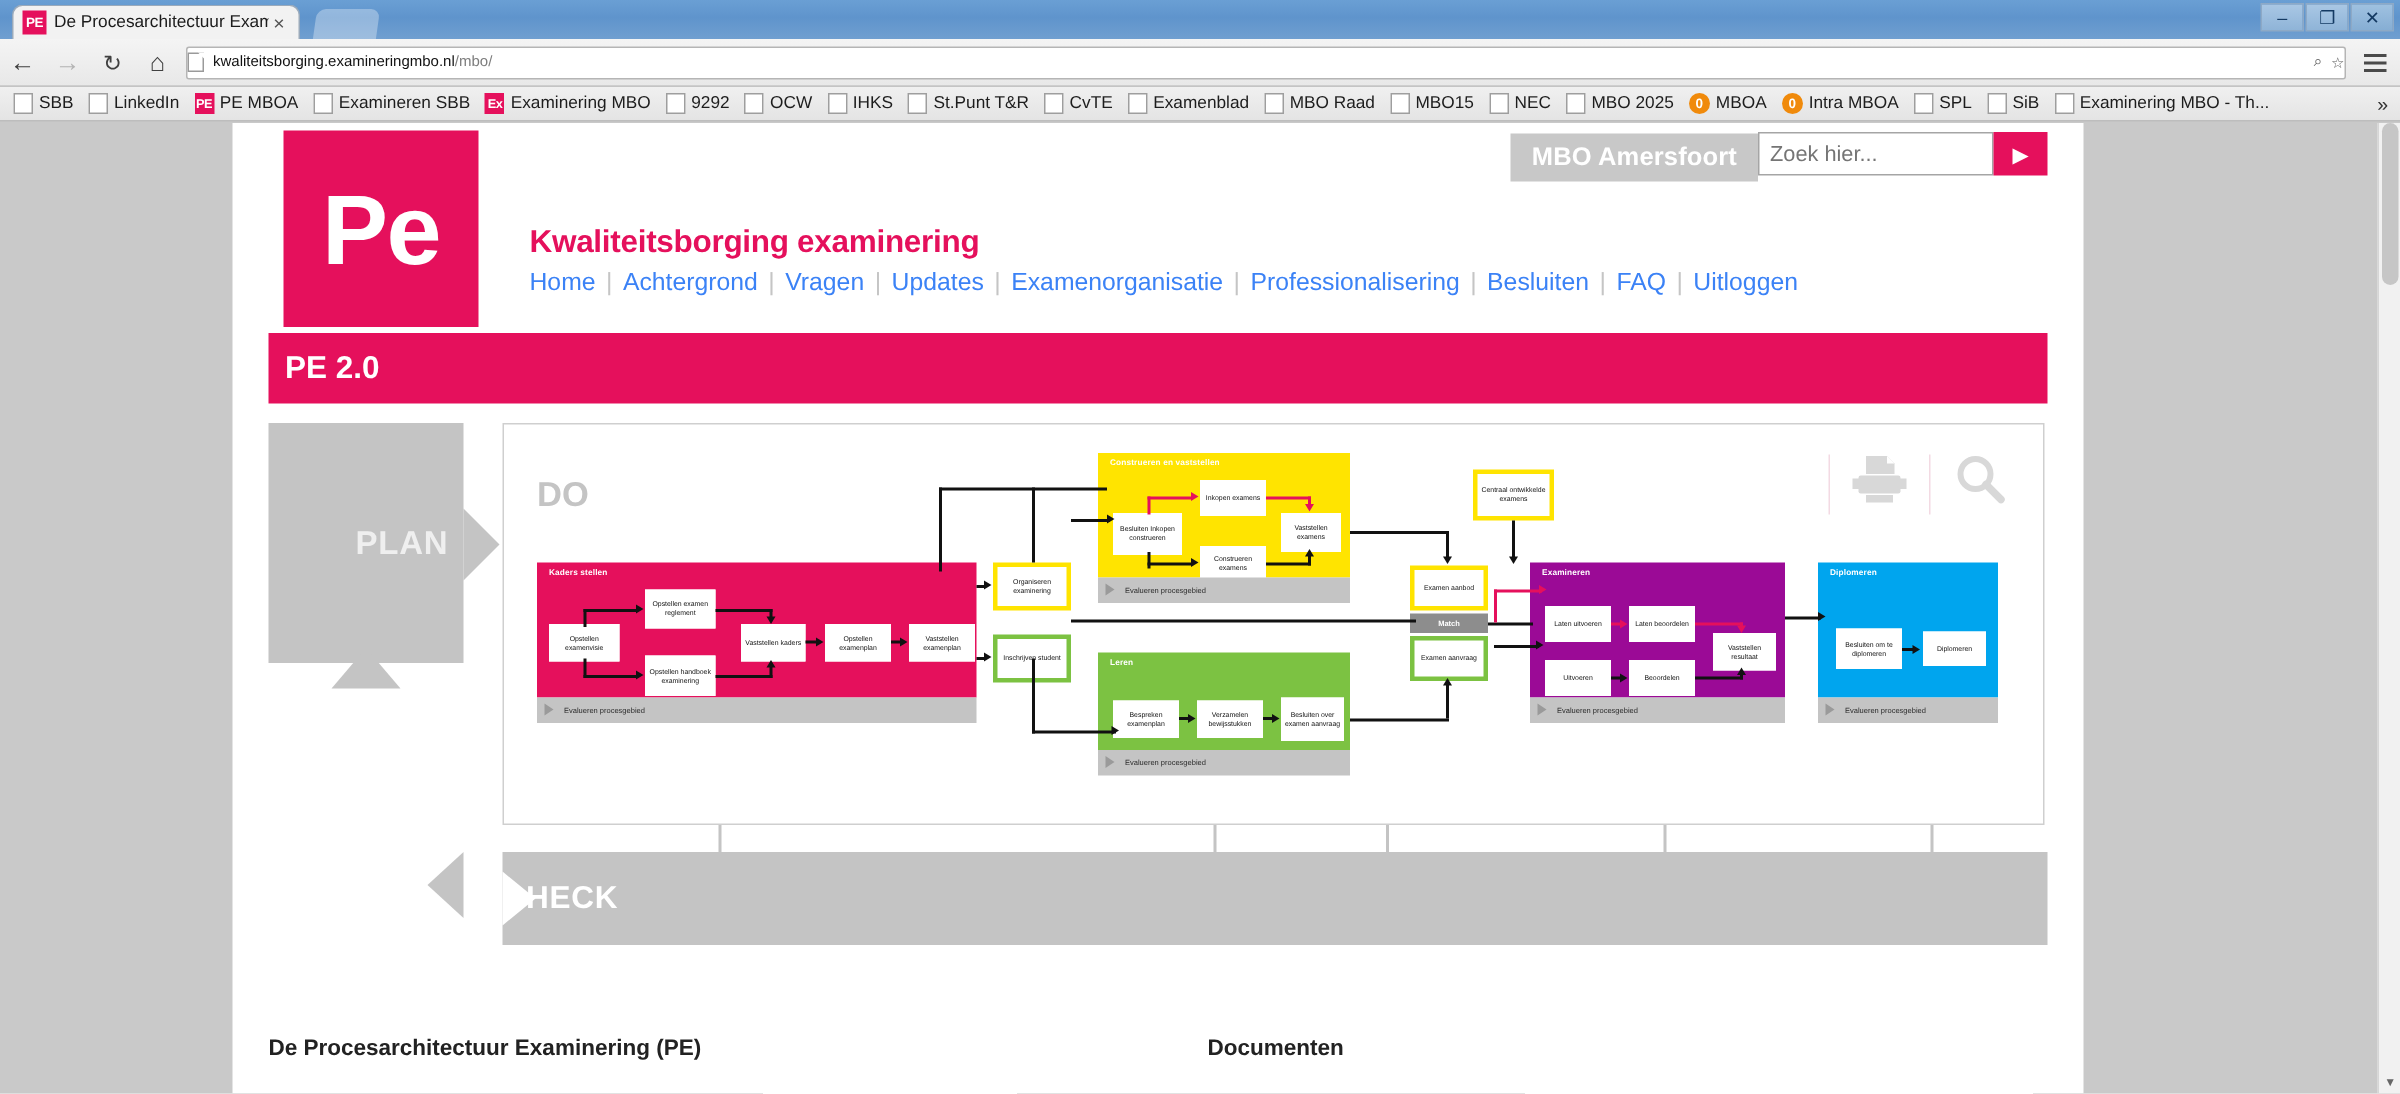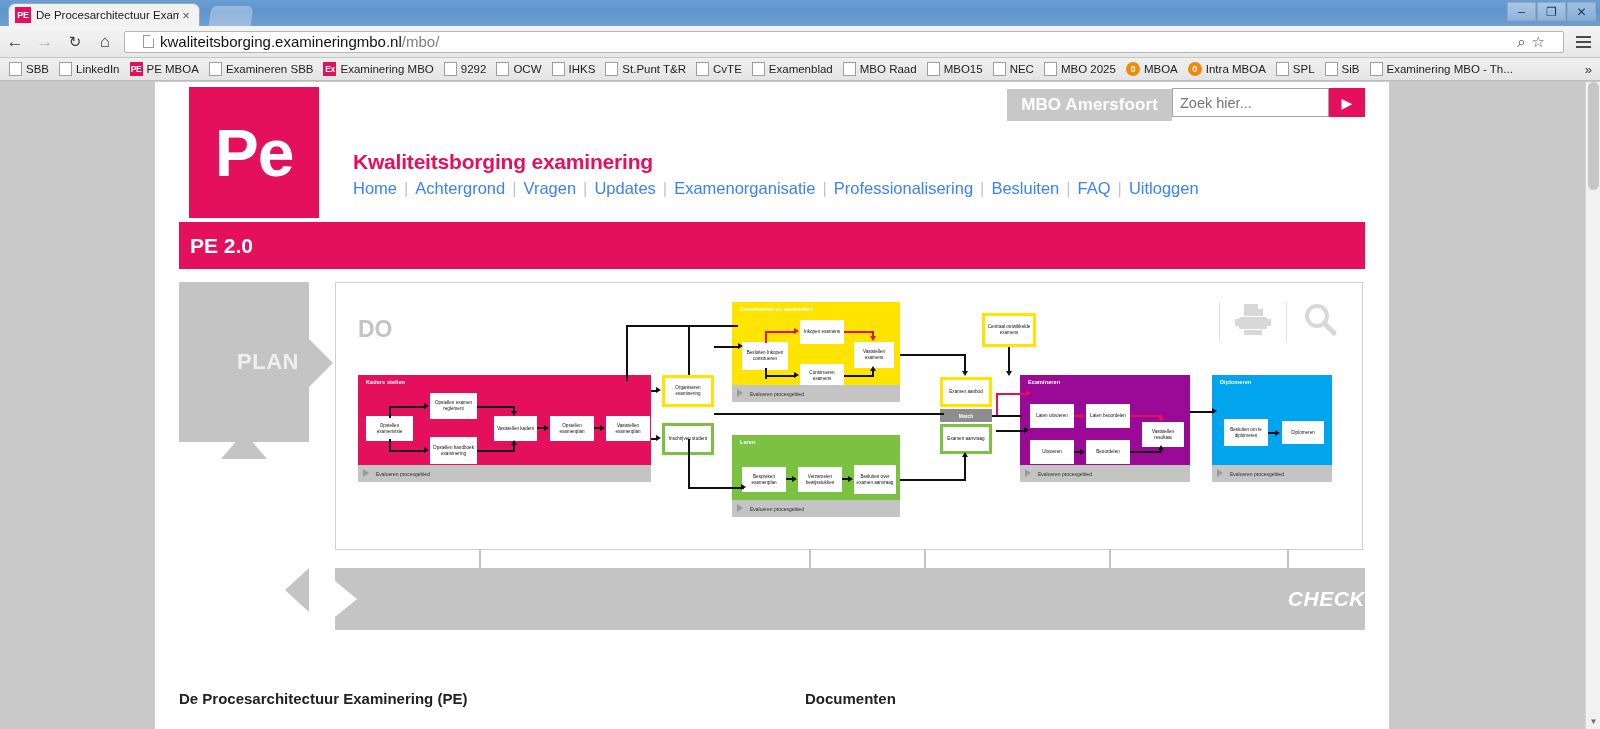--- a/index.html
+++ b/index.html
@@ -64,22 +64,22 @@
   }
   .navbtn {
     width: 30px; height: 30px; display: flex; align-items: center;
     justify-content: center; color: #404040; font-size: 17px;
   }
   .navbtn.disabled { color: #b4b4b4; }
   .navbtn.reload { font-size: 15px; }
   .omnibox {
     flex: 1 1 auto; height: 22px; margin: 0 6px 0 4px;
     background: #fff; border: 1px solid #b5b5b5; border-radius: 2px;
-    display: flex; align-items: center; padding: 0 18px;
-    font-size: 15px; color: #111;
+    display: flex; align-items: center; padding: 0 0;
+    font-size: 10px; color: #111;
   }
   .omnibox .pageicon {
     width: 11px; height: 13px; border: 1px solid #9a9a9a; background:#fff;
     margin-right: 6px; flex: none; position: relative;
   }
   .omnibox .pageicon:after{
     content:''; position:absolute; right:-1px; top:-1px;
     border-left:4px solid transparent; border-top:4px solid #fff;
     border-right:0; }
   .omnibox .urlpath { color: #7d7d7d; }
@@ -234,22 +234,22 @@
     position: absolute; left: 22px; top: 33px;
     color: #c4c4c4; font-size: 23px; font-weight: bold;
   }
   .panel-icons {
     position: absolute; right: 22px; top: 18px; display: flex; align-items: center;
   }
   .panel-icons .divider { width:1px; height:40px; background:#f3dae3; margin:0 13px; }
 
   .check-bar {
     position: absolute; left: 156px; bottom: 0; right: 0; height: 62px;
-    background: #c4c4c4; display: flex; align-items: center; justify-content: flex-end;
-    color: #fff; font-size: 21px; font-weight: bold; letter-spacing: 0.5px; font-style: italic;
+    background: #c4c4c4; display: flex; align-items: center; justify-content: flex-start;
+    color: #fff; font-size: 21px; font-weight: bold; letter-spacing: 0.5px;
   }
   .check-notch {
     position: absolute; left: 156px; bottom: 13px;
     width: 0; height: 0; border-top: 18px solid transparent;
     border-bottom: 18px solid transparent; border-left: 22px solid #ffffff;
     z-index: 3;
   }
   .dl { position: absolute; background: #c4c4c4; }
   .dl-arrow {
     position: absolute; width: 0; height: 0;

